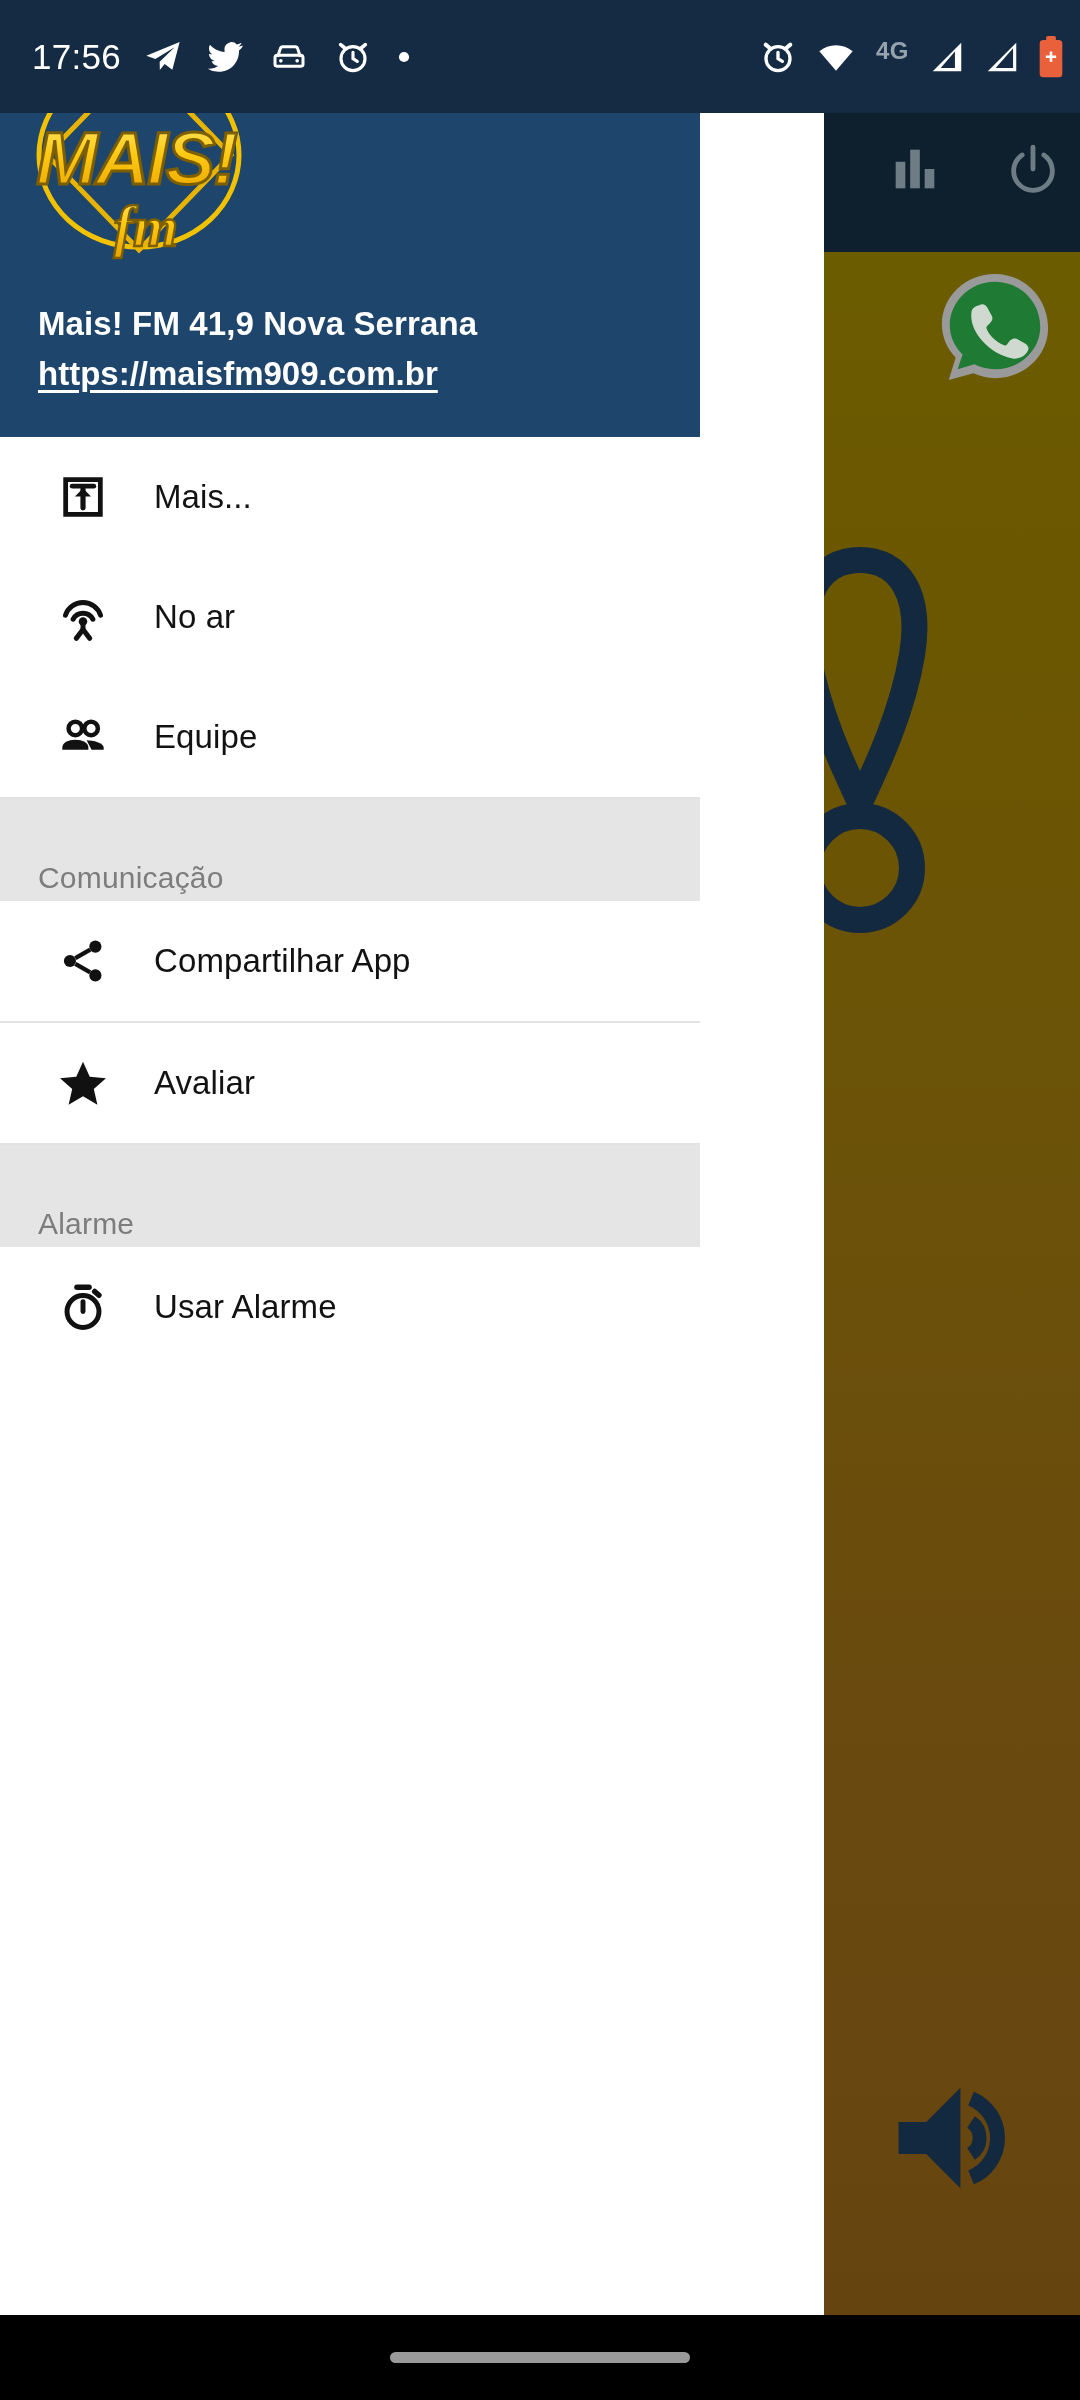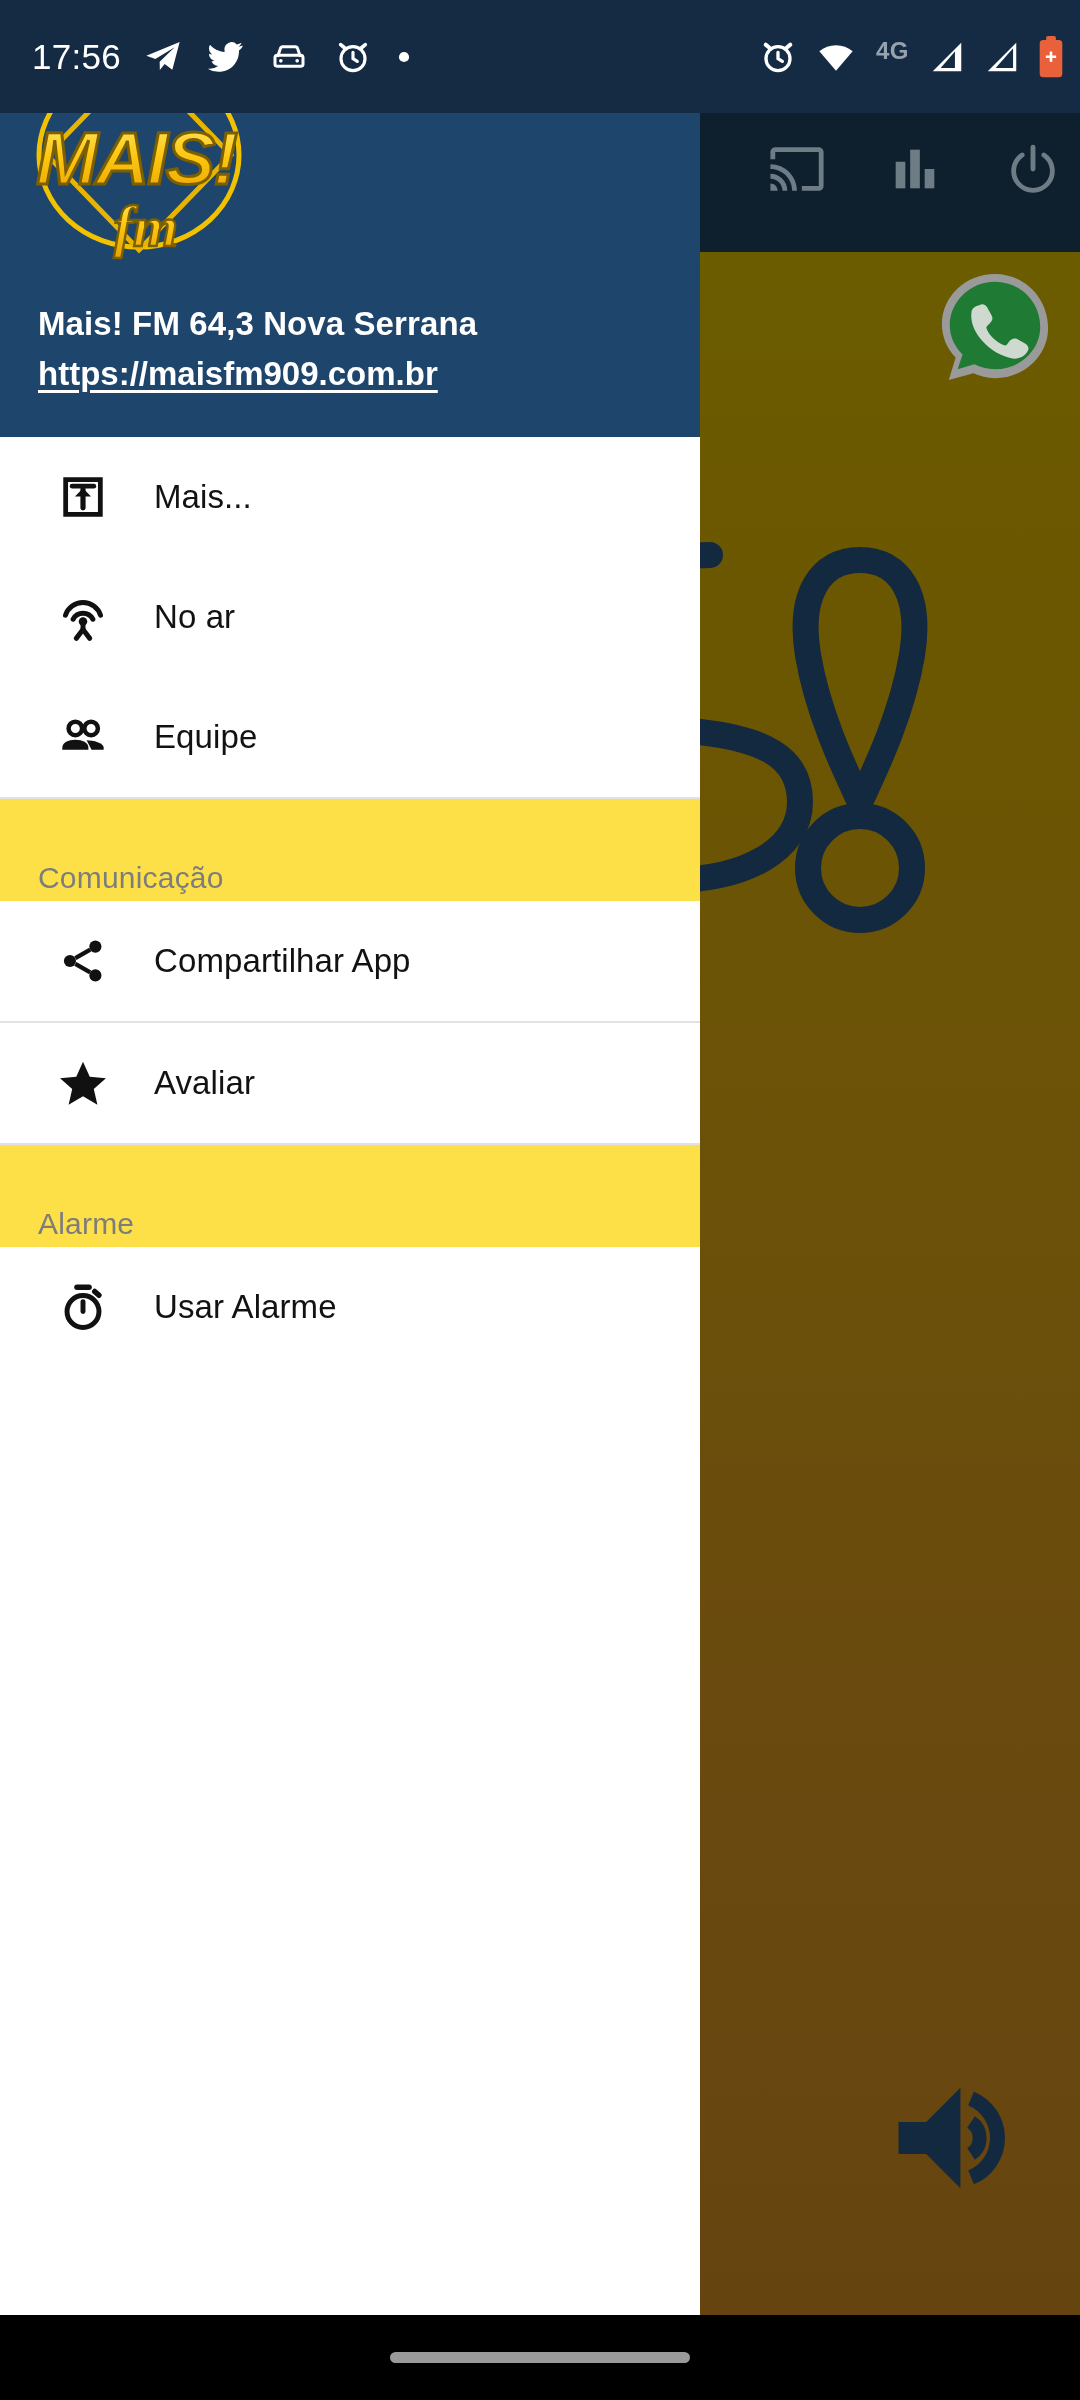--- a/index.html
+++ b/index.html
@@ -59,21 +59,21 @@
   
   #scrim {
     position: absolute; left: 700px; top: 252px; width: 380px; height: 2063px;
     background: rgba(0,0,0,0.0);
     pointer-events: none;
   }
 
   
   #drawer {
     position: absolute; left: 0; top: 0;
-    width: 700px; height: 2315px;
+    width: 824px; height: 2315px;
     background: #ffffff;
     z-index: 30;
     overflow: hidden;
   }
   #drawer-header {
     position: relative;
     width: 700px; height: 437px;
     background: #1e456b;
     padding: 0;
   }
@@ -87,21 +87,21 @@
     letter-spacing: .1px; white-space: nowrap;
   }
   #drawer-url {
     position: absolute; left: 38px; top: 355px;
     font-size: 33px; font-weight: 700; color: #ffffff;
     text-decoration: underline; text-underline-offset: 5px;
     white-space: nowrap;
   }
 
   
-  #drawer-menu { position: relative; width: 700px; background:#fde047; }
+  #drawer-menu { position: relative; width: 700px; background:#e5e5e5; }
   .menu-item {
     position: relative;
     display: flex; align-items: center;
     height: 120px;
     padding-left: 56px;
     cursor: pointer;
     background: #fff;
   }
   .menu-item .mi-icon {
     width: 54px; height: 54px;
@@ -225,21 +225,21 @@
         <ellipse cx="111" cy="139" rx="100" ry="92" fill="none" stroke="#f2c200" stroke-width="5"></ellipse>
         <path d="M111 44 L 203 139 L 111 234 L 19 139 Z" fill="none" stroke="#e8b400" stroke-width="5"></path>
 
         <text x="111" y="76" text-anchor="middle" font-family="'Liberation Sans', sans-serif" font-size="38" font-weight="700" fill="url(#goldgrad)" stroke="#8a6a00" stroke-width="1.6">90.9</text>
 
         <text x="108" y="168" text-anchor="middle" font-family="'Liberation Sans', sans-serif" font-size="74" font-weight="700" font-style="italic" fill="url(#goldgrad)" stroke="#7d5f00" stroke-width="3" letter-spacing="-2">MAIS!</text>
 
         <text x="118" y="230" text-anchor="middle" font-family="'Liberation Serif', serif" font-size="58" font-weight="700" font-style="italic" fill="url(#goldgrad)" stroke="#7d5f00" stroke-width="2.4">fm</text>
       </svg>
 
-      <div id="drawer-title">Mais! FM 64,3 Nova Serrana</div>
+      <div id="drawer-title">Mais! FM 41,9 Nova Serrana</div>
       <a id="drawer-url" href="#">https://maisfm909.com.br</a>
     </div>
 
     <nav id="drawer-menu">
 
       <div class="menu-item">
         <span class="mi-icon">
           <svg width="52" height="52" viewBox="0 0 24 24">
             <path d="M4 4h16v16H4z" fill="none" stroke="#111" stroke-width="2.2" rx="1"></path>
             <path d="M12 17V8.5" stroke="#111" stroke-width="2.4" stroke-linecap="round"></path>

